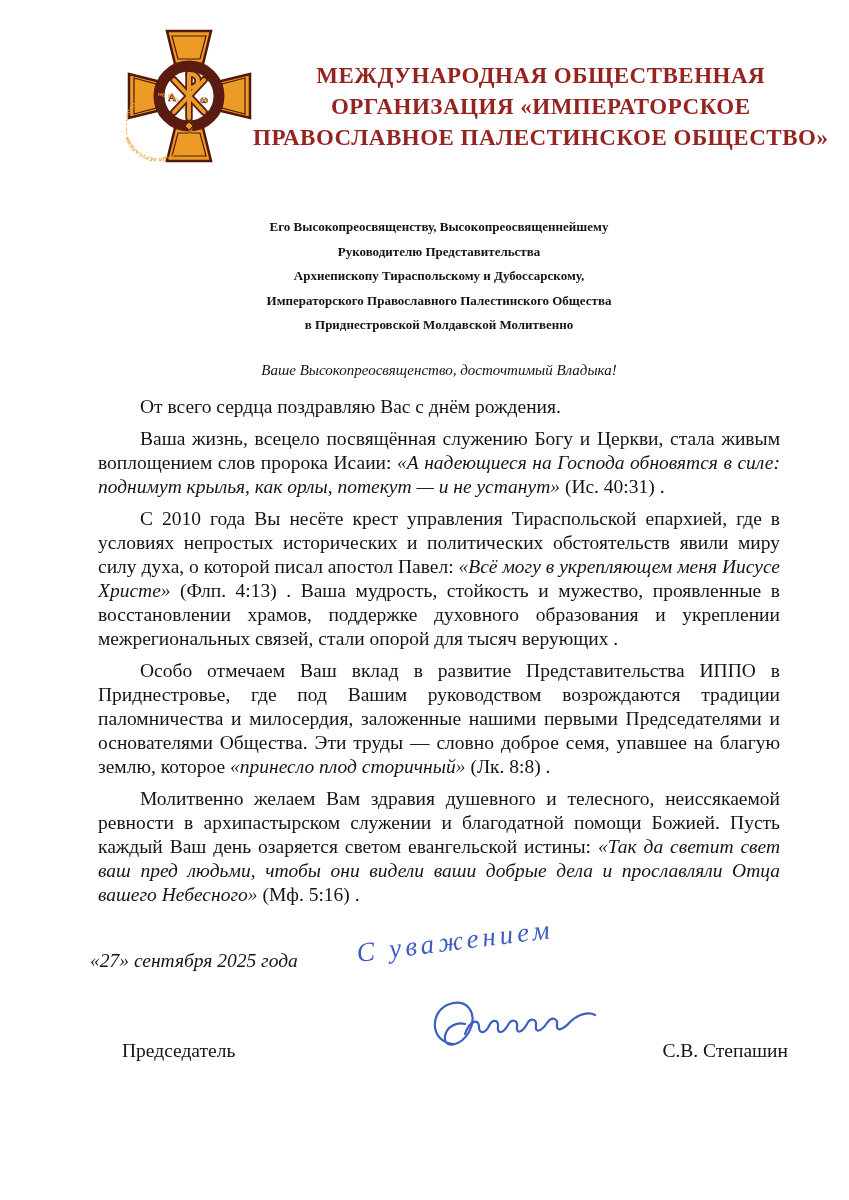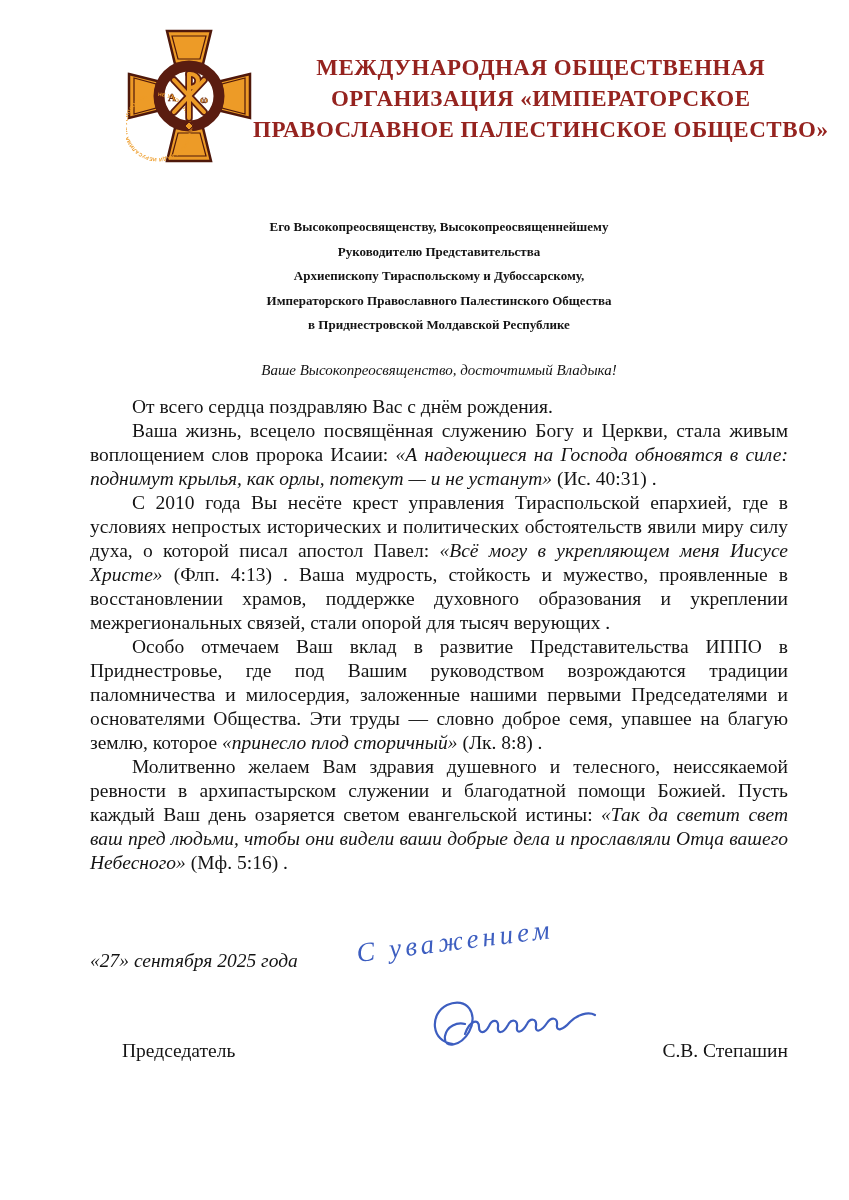--- a/index.html
+++ b/index.html
@@ -5,30 +5,30 @@
   html,body{margin:0;padding:0;background:#e9e9e9;}
   .page{
     width:849px;height:1200px;position:relative;margin:0 auto;
     background:#ffffff;overflow:hidden;
     font-family:"Liberation Serif",serif;color:#141414;
   }
   
   .header{position:absolute;top:28px;left:126px;right:38px;display:flex;align-items:flex-start;}
   .logo{width:127px;height:135px;flex:0 0 auto;}
   .org-name{
-    flex:1;margin-top:24px;text-align:center;font-weight:700;
+    flex:1;margin-top:32px;text-align:center;font-weight:700;
     font-size:23px;line-height:31px;color:#95231f;letter-spacing:.5px;
   }
   .org-name .line{white-space:nowrap;}
   
   .content{position:absolute;top:215px;left:90px;width:698px;}
   .addressee{text-align:center;font-weight:700;font-size:13px;line-height:24.5px;}
   .salutation{margin-top:24px;text-align:center;font-style:italic;font-size:15px;}
   .body-text{margin-top:16px;}
-  .body-text p{margin:0;text-align:justify;text-indent:42px;font-size:19.5px;line-height:24px;}
+  .body-text p{margin:8px;text-align:justify;text-indent:42px;font-size:19.5px;line-height:24px;}
   .q{font-style:italic;}
   
   .footer{position:absolute;left:90px;right:61px;top:940px;height:135px;font-size:19.5px;}
   .date{position:absolute;left:0;top:10px;white-space:nowrap;font-style:italic;}
   .hand-note{
     position:absolute;left:266px;top:-14px;transform:rotate(-7deg);
     color:#3d5ec0;font-style:italic;font-size:27px;letter-spacing:4px;white-space:nowrap;
   }
   .scribble{position:absolute;left:333px;top:46px;}
   .sig-row{position:absolute;left:0;right:0;top:100px;display:flex;justify-content:space-between;margin-left:32px;}
@@ -91,21 +91,21 @@
     </div>
   </div>
 
   <div class="content">
 
     <div class="addressee">
       <div>Его Высокопреосвященству, Высокопреосвященнейшему</div>
       <div>Руководителю Представительства</div>
       <div>Архиепископу Тираспольскому и Дубоссарскому,</div>
       <div>Императорского Православного Палестинского Общества</div>
-      <div>в Приднестровской Молдавской Республике</div>
+      <div>в Приднестровской Молдавской Молитвенно</div>
     </div>
 
     <div class="salutation">Ваше Высокопреосвященство, досточтимый Владыка!</div>
 
     <div class="body-text">
       <p><span>От всего сердца поздравляю Вас с днём рождения.</span><span class="q"></span><span></span></p>
       <p><span>Ваша жизнь, всецело посвящённая служению Богу и Церкви, стала живым воплощением слов пророка Исаии: </span><span class="q">«А надеющиеся на Господа обновятся в силе: поднимут крылья, как орлы, потекут — и не устанут»</span><span> (Ис. 40:31) .</span></p>
       <p><span>С 2010 года Вы несёте крест управления Тираспольской епархией, где в условиях непростых исторических и политических обстоятельств явили миру силу духа, о которой писал апостол Павел: </span><span class="q">«Всё могу в укрепляющем меня Иисусе Христе»</span><span> (Флп. 4:13) . Ваша мудрость, стойкость и мужество, проявленные в восстановлении храмов, поддержке духовного образования и укреплении межрегиональных связей, стали опорой для тысяч верующих .</span></p>
       <p><span>Особо отмечаем Ваш вклад в развитие Представительства ИППО в Приднестровье, где под Вашим руководством возрождаются традиции паломничества и милосердия, заложенные нашими первыми Председателями и основателями Общества. Эти труды — словно доброе семя, упавшее на благую землю, которое </span><span class="q">«принесло плод сторичный»</span><span> (Лк. 8:8) .</span></p>
       <p><span>Молитвенно желаем Вам здравия душевного и телесного, неиссякаемой ревности в архипастырском служении и благодатной помощи Божией. Пусть каждый Ваш день озаряется светом евангельской истины: </span><span class="q">«Так да светит свет ваш пред людьми, чтобы они видели ваши добрые дела и прославляли Отца вашего Небесного»</span><span> (Мф. 5:16) .</span></p>

